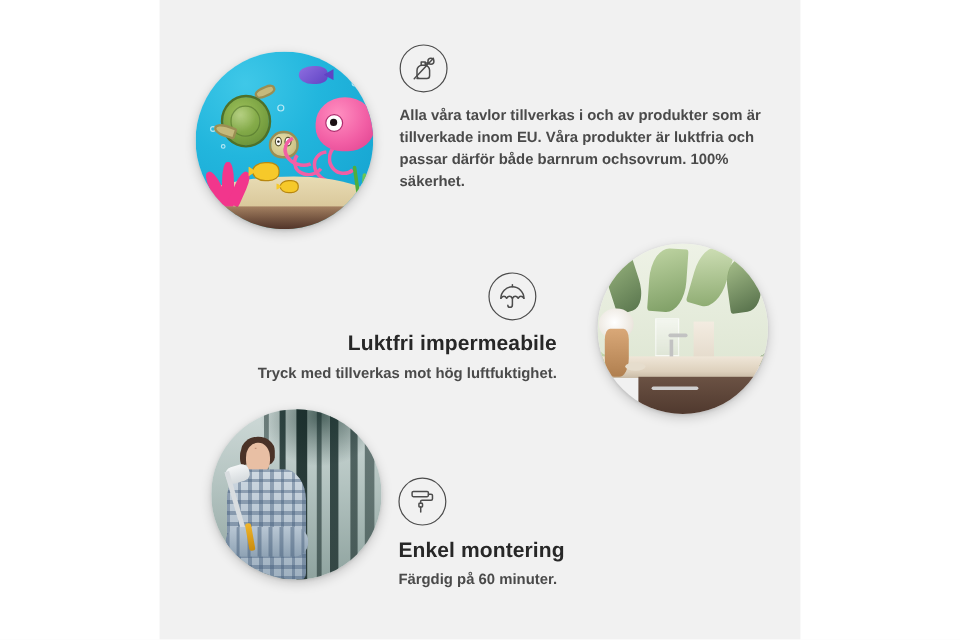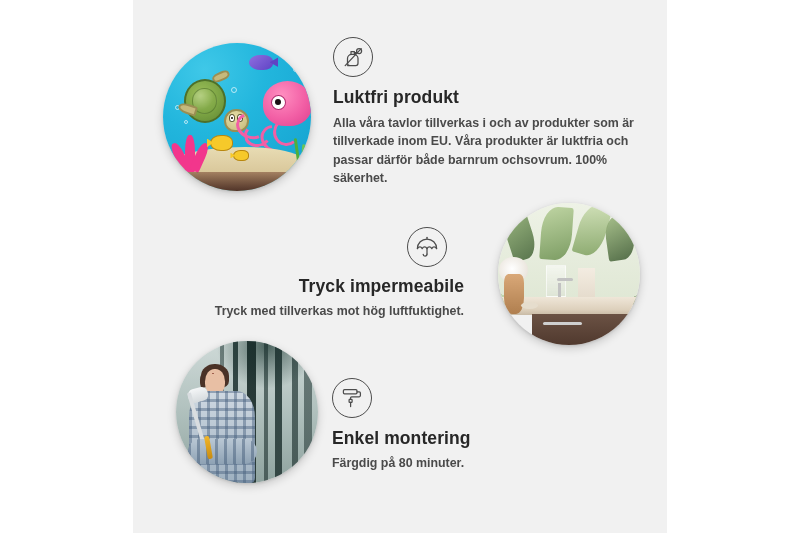--- a/index.html
+++ b/index.html
@@ -323,21 +323,21 @@
   #feature-odourless { left: 333px; top: 37px; width: 306px; text-align: left; }
   #feature-odourless .f-icon { margin: 0 0 10px 0; }
   #feature-odourless .f-title { margin-bottom: 5px; }
 
   
   #feature-waterproof { left: 190px; top: 227px; width: 274px; text-align: right; }
   #feature-waterproof .f-icon { margin: 0 0 9px auto; margin-right: 17px; }
   #feature-waterproof .f-title { margin-bottom: 4px; }
 
   
-  #feature-assembly { left: 332px; top: 378px; width: 300px; text-align: left; }
+  #feature-assembly { left: 332px; top: 398px; width: 300px; text-align: left; }
   #feature-assembly .f-icon { margin: 0 0 10px 0; }
   #feature-assembly .f-title { margin-bottom: 4px; }
 </style>
 </head>
 <body>
 
 <div class="page">
 
   <div class="panel"></div>
 
@@ -435,44 +435,43 @@
     <div class="f-icon">
       <svg width="26" height="26" viewBox="0 0 26 26" fill="none" stroke="#4c4c4c" stroke-width="1.25" stroke-linecap="round" stroke-linejoin="round">
         <path d="M7.5 21.5h8.2c1.3 0 2.3-1 2.3-2.3v-4.6c0-2.3-1.9-4.2-4.2-4.2h-2.1c-2.3 0-4.2 1.9-4.2 4.2v4.6c0 1.3 1 2.3 2.3 2.3z"></path>
         <path d="M11 10.4V7.6h3.4v2.8"></path>
         <path d="M14.4 8.6h2.1"></path>
         <circle cx="19.1" cy="7.1" r="2.5"></circle>
         <path d="M16.6 8.3l-1.1 1.4"></path>
         <line x1="5.2" y1="21.6" x2="21.2" y2="4.6"></line>
       </svg>
     </div>
-    <div class="f-title">Luktfri produkt</div>
     <div class="f-text">Alla våra tavlor tillverkas i och av produkter som är tillverkade inom EU. Våra produkter är luktfria och passar därför både barnrum ochsovrum. 100% säkerhet.</div>
   </div>
 
   <div class="feature" id="feature-waterproof">
     <div class="f-icon">
       <svg width="26" height="26" viewBox="0 0 26 26" fill="none" stroke="#4c4c4c" stroke-width="1.25" stroke-linecap="round" stroke-linejoin="round">
         <path d="M3.4 14.6C3.4 9.3 7.7 5 13 5s9.6 4.3 9.6 9.6"></path>
         <path d="M3.4 14.6c1.6-2.2 3.6-2.2 4.8 0 1.2-2.2 3.6-2.2 4.8 0 1.2-2.2 3.6-2.2 4.8 0 1.2-2.2 3.2-2.2 4.8 0"></path>
         <line x1="13" y1="14.6" x2="13" y2="20.1"></line>
         <path d="M13 20.1c0 1.2-1 2-2 2s-1.8-.8-1.8-1.8"></path>
         <line x1="13" y1="5" x2="13" y2="3.3"></line>
       </svg>
     </div>
-    <div class="f-title">Tryck impermeabile</div>
+    <div class="f-title">Luktfri impermeabile</div>
     <div class="f-text">Tryck med tillverkas mot hög luftfuktighet.</div>
   </div>
 
   <div class="feature" id="feature-assembly">
     <div class="f-icon">
       <svg width="26" height="26" viewBox="0 0 26 26" fill="none" stroke="#4c4c4c" stroke-width="1.25" stroke-linecap="round" stroke-linejoin="round">
         <rect x="4.4" y="4.6" width="13.6" height="4.3" rx="1.1"></rect>
         <path d="M18 6.8h2.2c.7 0 1.2.6 1.2 1.2v2.6c0 .7-.5 1.2-1.2 1.2h-7.5c-.7 0-1.2.5-1.2 1.2v1.3"></path>
         <rect x="10.1" y="14.3" width="3" height="3.1" rx=".6"></rect>
         <line x1="11.6" y1="17.4" x2="11.6" y2="21.6"></line>
       </svg>
     </div>
     <div class="f-title">Enkel montering</div>
-    <div class="f-text">Färgdig på 80 minuter.</div>
+    <div class="f-text">Färgdig på 60 minuter.</div>
   </div>
 
 </div>
 
 </body></html>

